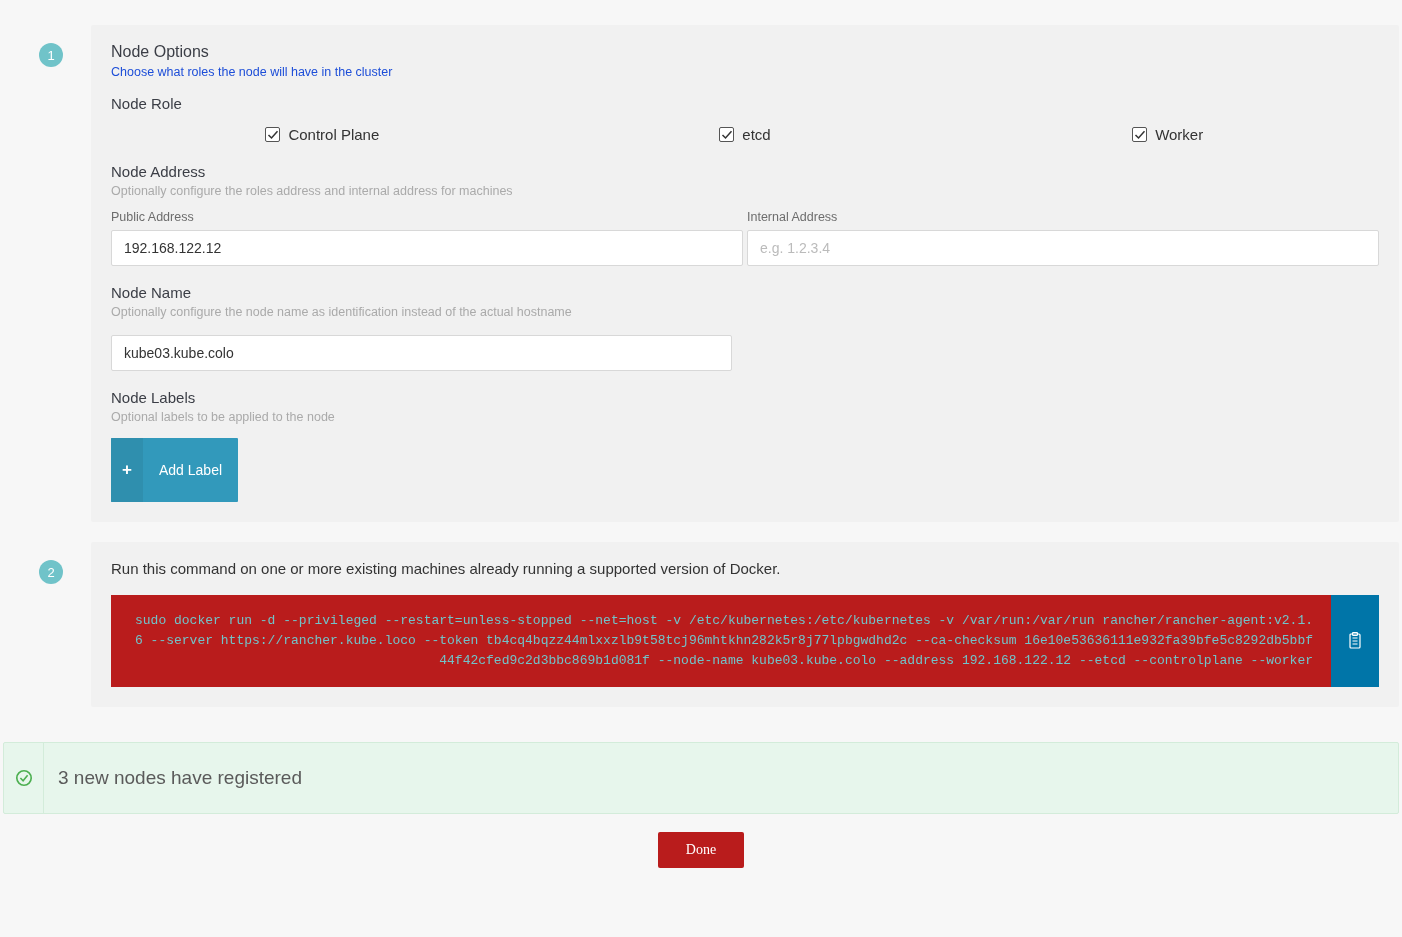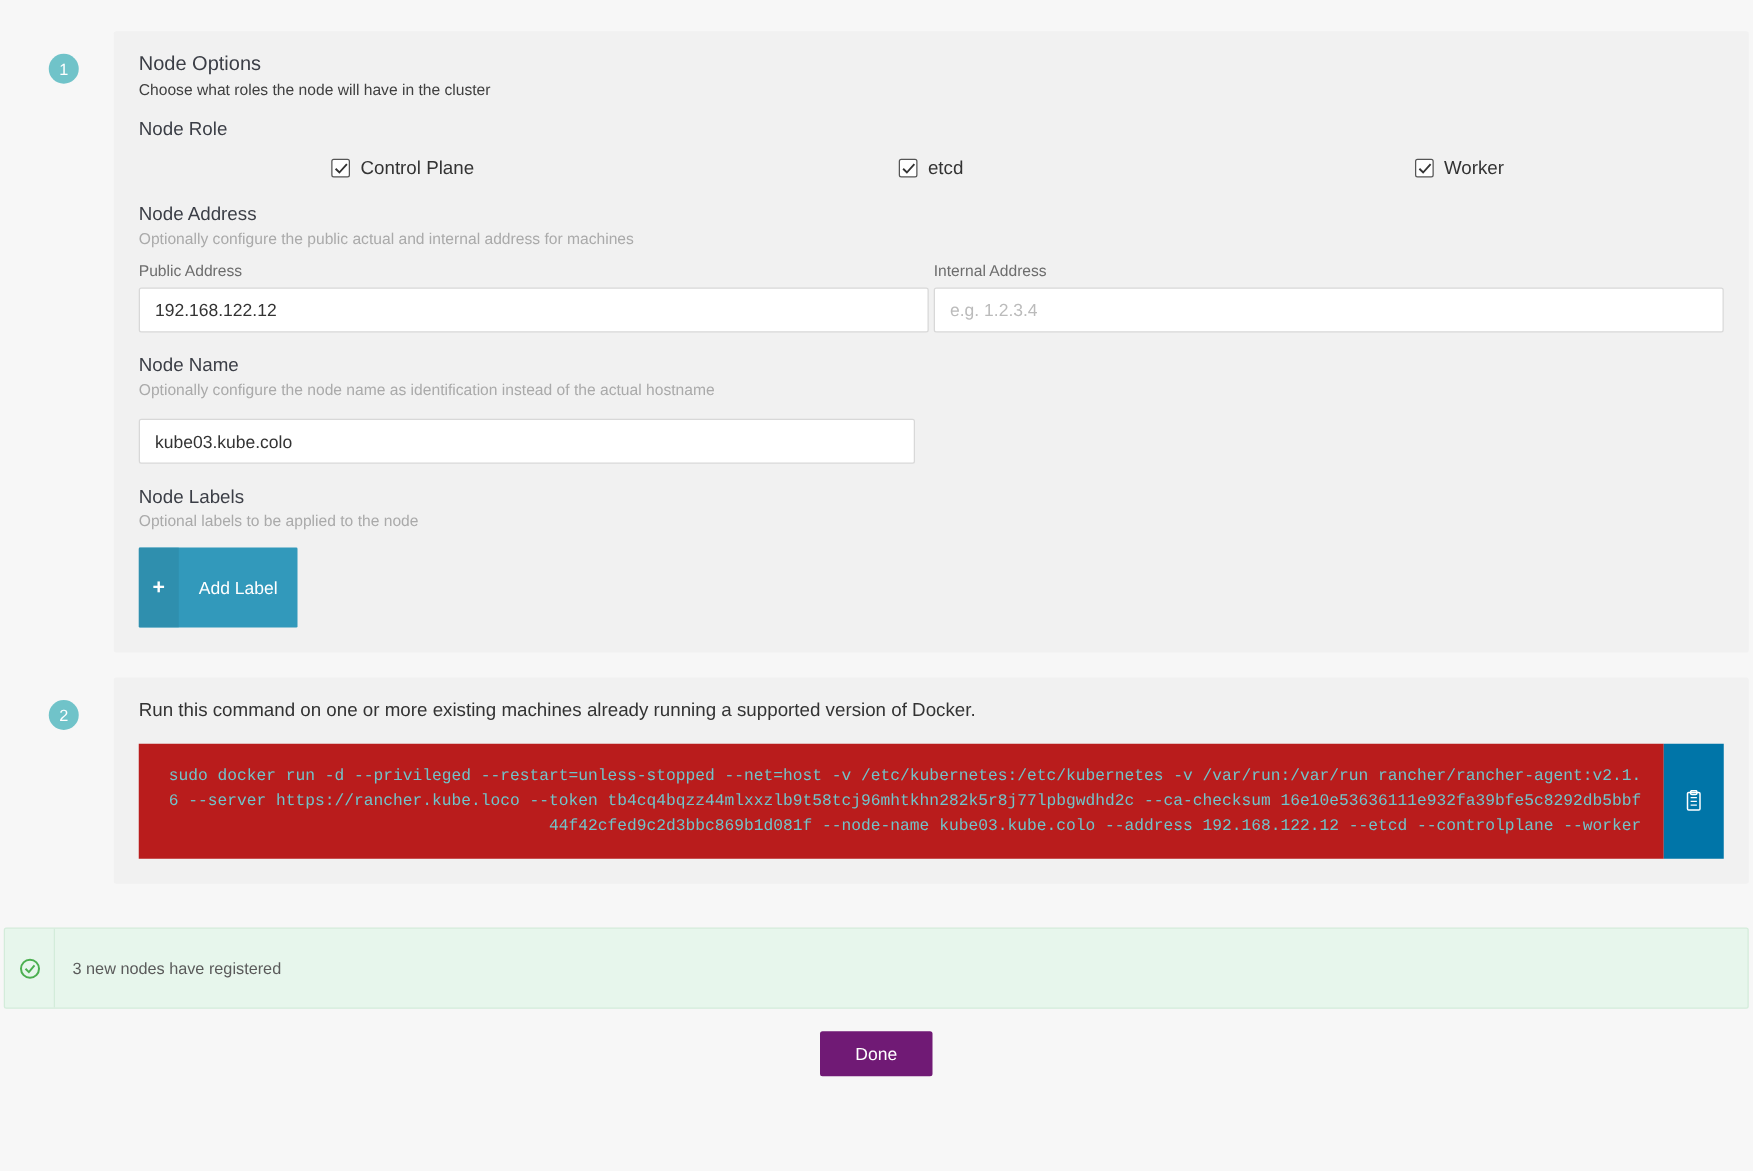--- a/index.html
+++ b/index.html
@@ -34,21 +34,21 @@
       font-size: 13px;
     }
     .panel h2 {
       font-size: 16px;
       font-weight: 400;
       color: #3b3e46;
       margin-bottom: 4px;
     }
     .panel .sub {
       font-size: 12.5px;
-      color: #404040;
+      color: #1d4ed8;
       margin-bottom: 16px;
     }
     .section-title {
       font-size: 15px;
       font-weight: 400;
       color: #3b3e46;
       margin-bottom: 4px;
       margin-top: 8px;
     }
     .section-sub {
@@ -173,35 +173,35 @@
       width: 40px;
       display: flex;
       align-items: center;
       justify-content: center;
       border-right: 1px solid #d3ecda;
     }
     .alert .icon svg { width: 18px; height: 18px; }
     .alert .msg {
       padding: 24px 14px;
       color: #5a5a5a;
-      font-size: 13px;
+      font-size: 19px;
     }
     .done-row {
       text-align: center;
       margin-top: 8px;
     }
     .done-btn {
-      background: #701a75;
+      background: #b91c1c;
       color: #fff;
       border: none;
       padding: 10px 28px;
       font-size: 14px;
       border-radius: 2px;
       cursor: pointer;
-      font-family: Liberation Sans, sans-serif;
+      font-family: Liberation Serif, serif;
     }
   </style>
 </head>
 <body>
 
 <div class="wrapper">
 
   <div class="panel">
     <div class="step-badge">1</div>
     <h2>Node Options</h2>
@@ -229,21 +229,21 @@
         <span class="checkbox">
           <svg viewBox="0 0 16 16">
               <path d="M2 8 L6 12 L14 3" stroke="#333" stroke-width="2" fill="none"></path>
             </svg>
         </span>
         <span>Worker</span>
       </div>
     </div>
 
     <div class="section-title">Node Address</div>
-    <div class="section-sub">Optionally configure the public actual and internal address for machines</div>
+    <div class="section-sub">Optionally configure the roles address and internal address for machines</div>
     <div class="addr-row">
       <div class="addr-col">
         <label class="field-label">Public Address</label>
         <input class="text-input" type="text" value="192.168.122.12" style="">
       </div>
       <div class="addr-col">
         <label class="field-label">Internal Address</label>
         <input class="text-input" type="text" placeholder="e.g. 1.2.3.4" style="">
       </div>
     </div>

